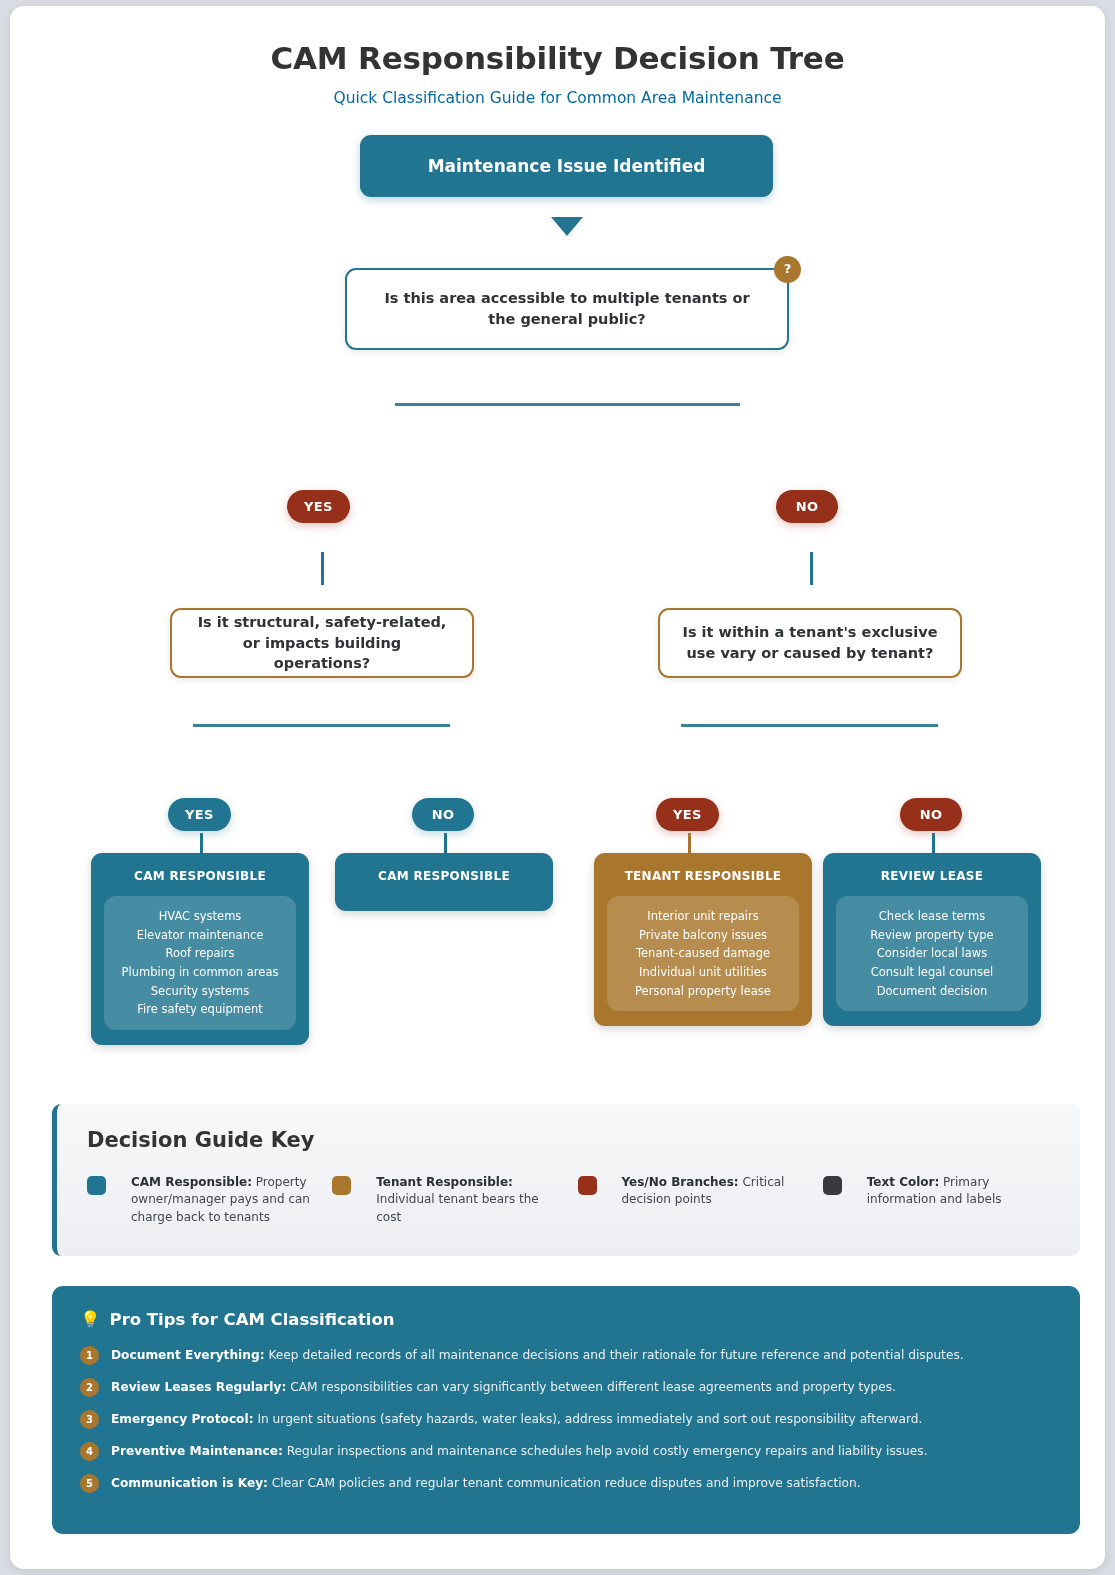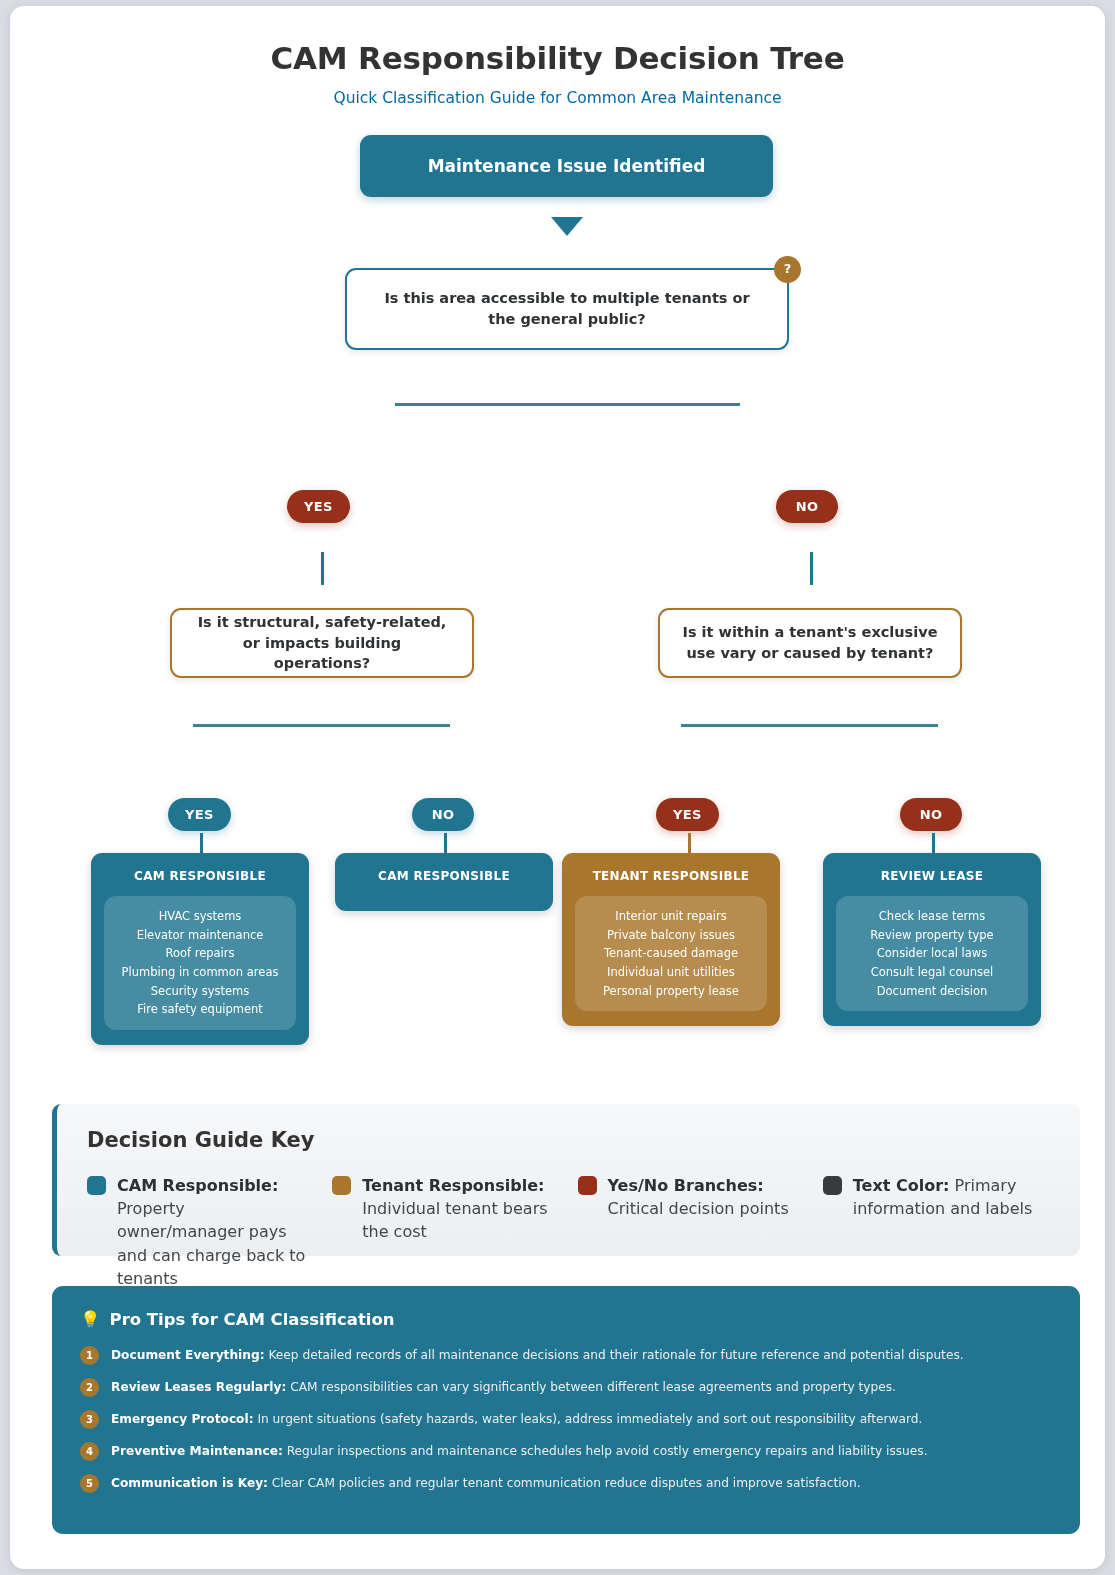--- a/index.html
+++ b/index.html
@@ -200,23 +200,24 @@
   .legend-item { display: flex; gap: 11px; width: 25%; }
 
   .swatch {
     width: 19px; height: 19px;
     border-radius: 5px;
     flex: 0 0 19px;
     margin-top: 2px;
   }
 
   .legend-text {
-    font-size: 16px;
+    font-size: 12px;
     line-height: 1.45;
     color: #41474c;
+    margin-left: 14px;
   }
   .legend-text b { color: #2b3034; }
 
   
   .tips {
     position: absolute;
     left: 42px;
     top: 1280px;
     width: 1028px;
     height: 248px;
@@ -325,21 +326,21 @@
         <li>Plumbing in common areas</li>
         <li>Security systems</li>
         <li>Fire safety equipment</li>
       </ul>
     </div>
 
     <div class="card card-teal" style="left:325px; top:718px;">
       <div class="card-title">CAM RESPONSIBLE</div>
     </div>
 
-    <div class="card card-gold" style="left:552px; top:718px;">
+    <div class="card card-gold" style="left:584px; top:718px;">
       <div class="card-title">TENANT RESPONSIBLE</div>
       <ul class="card-list">
         <li>Interior unit repairs</li>
         <li>Private balcony issues</li>
         <li>Tenant-caused damage</li>
         <li>Individual unit utilities</li>
         <li>Personal property lease</li>
       </ul>
     </div>
 

